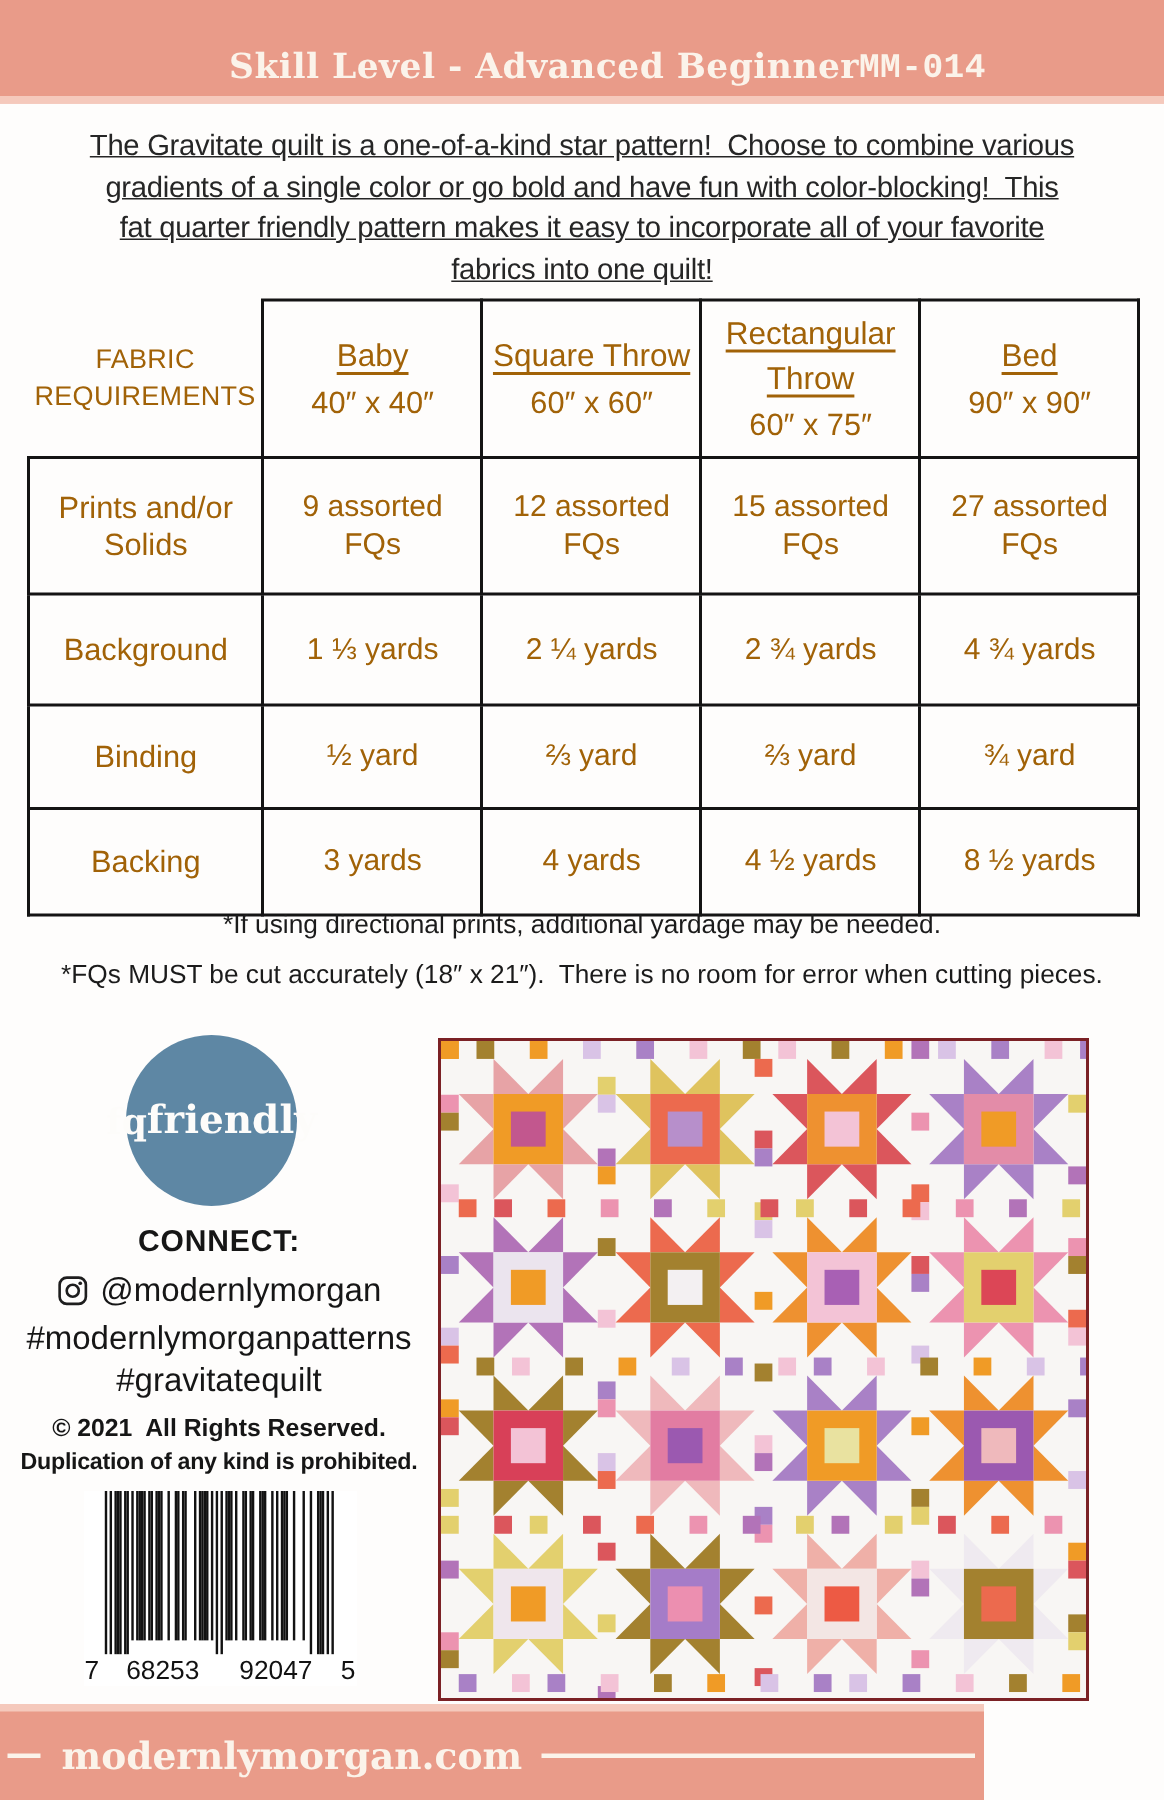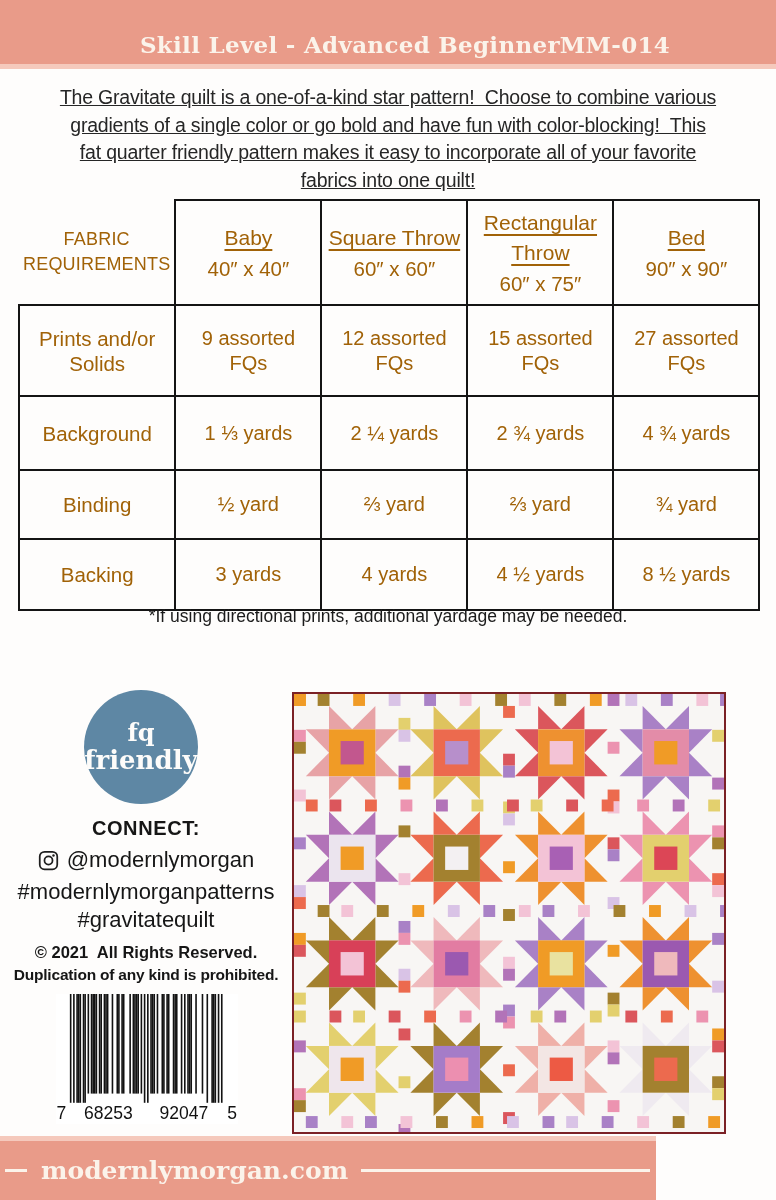--- a/index.html
+++ b/index.html
@@ -7,21 +7,21 @@
         font-family:"Liberation Sans",sans-serif;color:#1E1E1E;}
 
   
   .topbar{position:absolute;top:0;left:0;width:776px;height:58px;background:#E99B89;
           border-bottom:5px solid #F5C9BC;box-sizing:content-box;
           display:flex;align-items:flex-end;justify-content:center;
           padding:0 0 6px 16px;}
   .topbar .bar-text{font-family:"DejaVu Serif","Liberation Serif",serif;font-weight:bold;
           color:#FBF3EA;font-size:23px;letter-spacing:.3px;}
   .topbar .left{margin-left:28px;}
-  .topbar .right{margin-right:26px;}
+  .topbar .right{margin-right:26px;font-family:Liberation Mono, monospace;}
 
   .footer{position:absolute;top:1136px;left:0;width:656px;height:64px;background:#E99B89;
           border-top:5px solid #F5C9BC;box-sizing:border-box;display:flex;align-items:center;}
   .footer .dash{width:22px;height:3px;background:#FBF3EA;margin-left:5px;flex:0 0 auto;}
   .footer .site{font-family:"DejaVu Serif","Liberation Serif",serif;font-weight:bold;
           font-size:25px;color:#FBF3EA;margin:0 13px 0 14px;white-space:nowrap;}
   .footer .line{flex:1;height:3px;background:#FBF3EA;margin-right:6px;}
 
   
   .intro{position:absolute;top:84px;left:0;width:776px;text-align:center;
@@ -46,21 +46,21 @@
   .rowlabel{font-size:20.5px;}
 
   
   .note{position:absolute;left:0;width:776px;text-align:center;font-size:17.5px;
         color:#1b1b1b;white-space:pre;}
   .note1{top:606px;}
   .note2{top:639px;}
 
   
   .badge{position:absolute;left:84px;top:690px;width:114px;height:114px;border-radius:50%;
-         background:#5E87A4;color:#FDFCFA;display:flex;flex-direction:column;
+         background:#5E87A4;color:#FDFCFA;display:flex;
          align-items:center;justify-content:center;
          font-family:"DejaVu Serif","Liberation Serif",serif;font-weight:bold;}
   .badge .l1{font-size:24px;line-height:25px;}
   .badge .l2{font-size:26px;line-height:30px;}
 
   .connect{position:absolute;left:0;top:817px;width:292px;text-align:center;color:#161616;}
   .connect-title{font-size:20px;font-weight:bold;letter-spacing:.6px;margin-bottom:7px;}
   .ig-line{display:flex;align-items:center;justify-content:center;gap:8px;
            font-size:22px;margin-bottom:5px;}
   .hashtag{font-size:22px;line-height:28px;}
@@ -148,20 +148,21 @@
       <td class="rowlabel">Backing</td>
       <td>3 yards</td>
       <td>4 yards</td>
       <td>4 ½ yards</td>
       <td>8 ½ yards</td>
     </tr>
   </tbody>
     </table>
 
   <div class="note note1">*If using directional prints, additional yardage may be needed.</div>
+  <div class="note note2">*FQs MUST be cut accurately (18″ x 21″).  There is no room for error when cutting pieces.</div>
 
   <div class="badge">
     <span class="l1">fq</span>
     <span class="l2">friendly</span>
   </div>
 
   <div class="connect">
     <div class="connect-title">CONNECT:</div>
     <div class="ig-line">
       <span style="display:inline-flex;">

